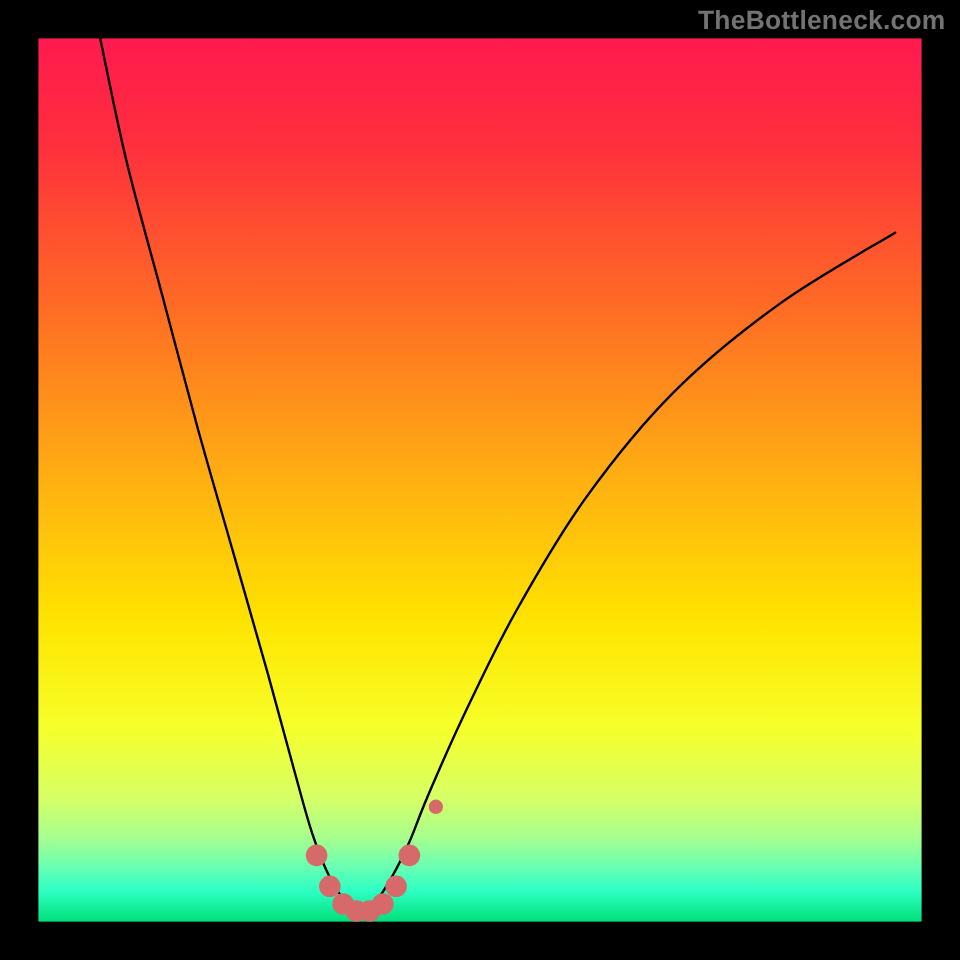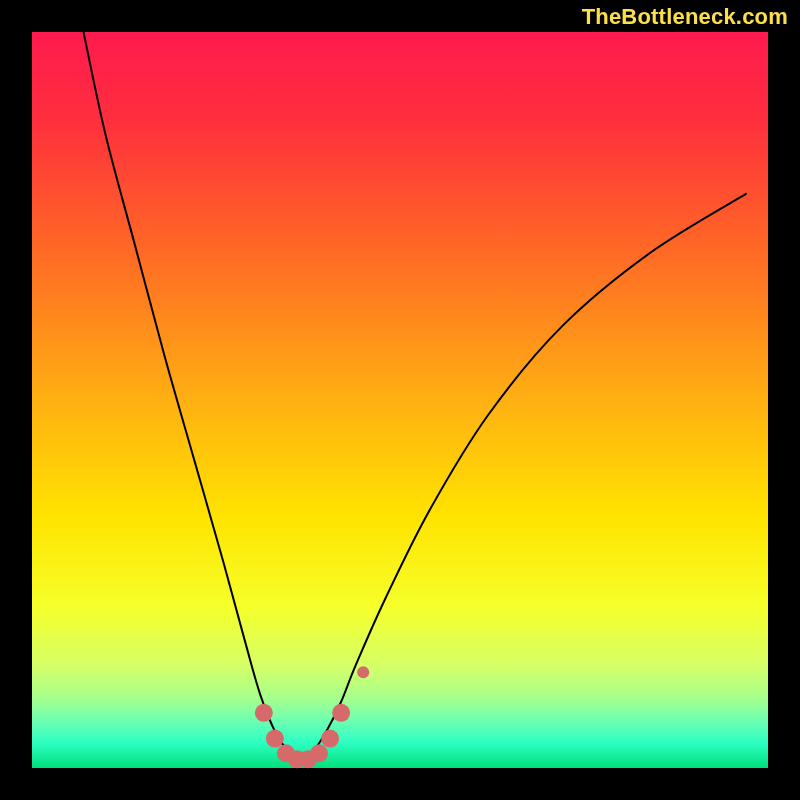--- a/index.html
+++ b/index.html
@@ -16,21 +16,21 @@
     left: 0;
     top: 0;
     width: 800px;
     height: 800px;
     background: #000;
   }
   .watermark {
     position: absolute;
     top: 4px;
     right: 12px;
-    color: #fde047;
+    color: #737373;
     font-size: 22px;
     font-weight: 600;
     letter-spacing: 0.2px;
     z-index: 50;
   }
   svg {
     position: absolute;
     left: 0;
     top: 0;
   }

